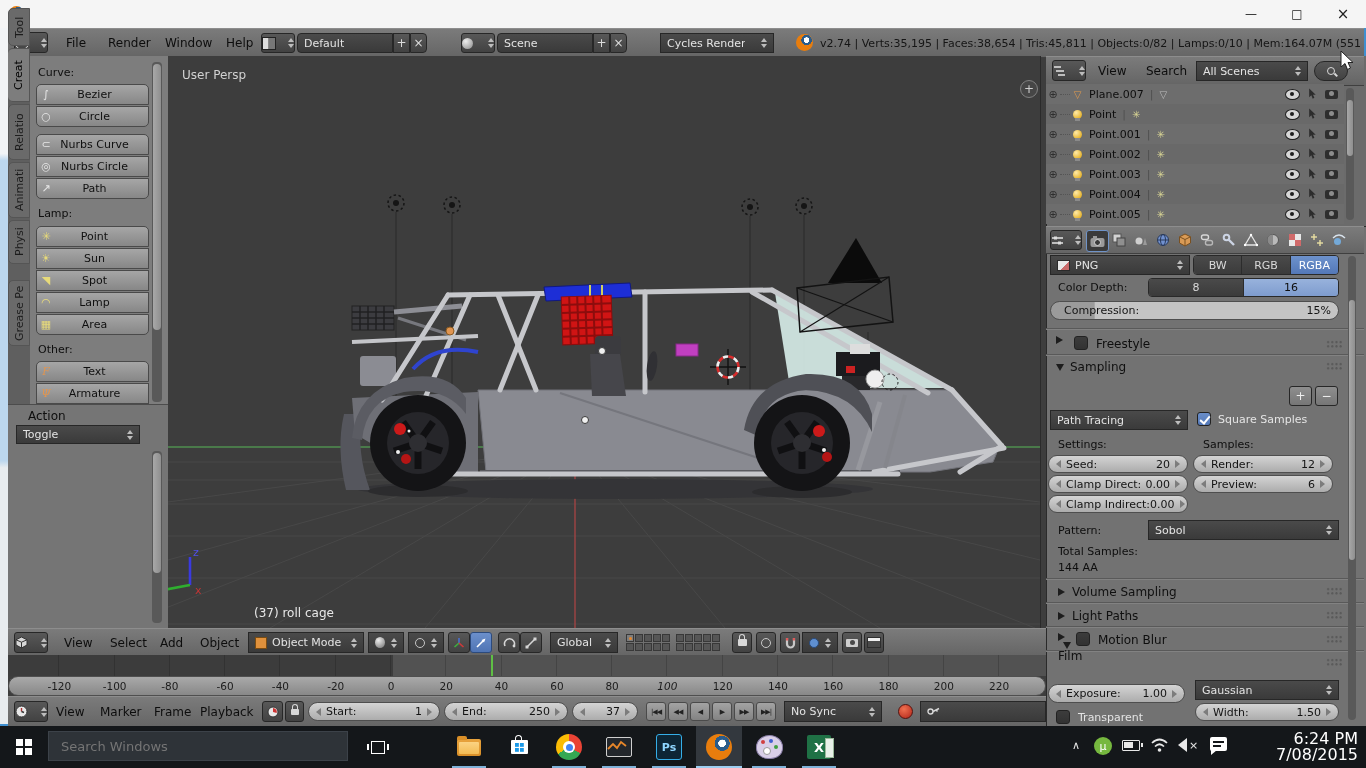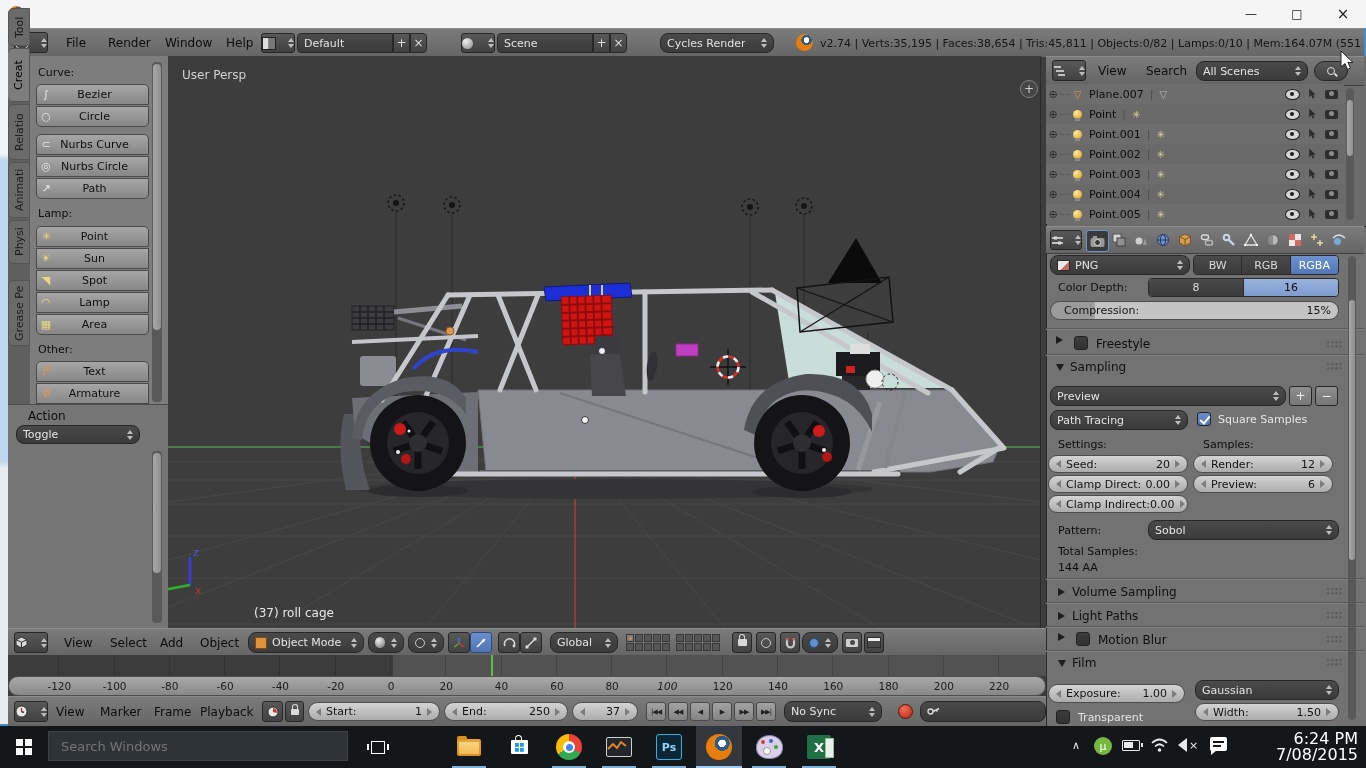--- a/index.html
+++ b/index.html
@@ -3,21 +3,21 @@
 <meta charset="utf-8">
 <style>
   html,body{margin:0;padding:0;background:#222;}
   #screen{position:relative;width:1366px;height:768px;overflow:hidden;background:#3d3d3d;
           font-family:"DejaVu Sans",sans-serif;font-size:11px;color:#111;-webkit-font-smoothing:antialiased;}
   .abs{position:absolute;}
   
   .hdr{background:linear-gradient(#7b7b7b,#656565);border-top:1px solid #8d8d8d;border-bottom:1px solid #3f3f3f;}
   .menu{position:absolute;color:#0d0d0d;font-size:12px;cursor:default;}
   .dd{position:absolute;display:flex;align-items:center;background:linear-gradient(#4a4a4a,#3a3a3a);
-      border:1px solid #272727;border-radius:8px;color:#e3e3e3;font-size:11px;padding:0 6px;box-sizing:border-box;}
+      border:1px solid #272727;border-radius:0;color:#e3e3e3;font-size:11px;padding:0 6px;box-sizing:border-box;}
   .dd .lbl{white-space:nowrap;overflow:hidden;text-overflow:ellipsis;}
   .updn{display:flex;flex-direction:column;gap:2px;margin-left:auto;padding-left:6px;}
   .updn .u{width:0;height:0;border-left:3px solid transparent;border-right:3px solid transparent;border-bottom:4px solid #bdbdbd;}
   .updn .d{width:0;height:0;border-left:3px solid transparent;border-right:3px solid transparent;border-top:4px solid #bdbdbd;}
   .pill{position:absolute;display:flex;align-items:center;background:linear-gradient(#d4d4d4,#acacac);
         border:1px solid #4e4e4e;border-radius:10px;color:#141414;font-size:11px;padding:0 7px;box-sizing:border-box;}
   .pill .pl{white-space:nowrap;}
   .pill .pv{margin-left:auto;white-space:nowrap;}
   .pa-l{width:0;height:0;border-top:4px solid transparent;border-bottom:4px solid transparent;border-right:5px solid #6b6b6b;margin-right:5px;opacity:.8;}
   .pa-r{width:0;height:0;border-top:4px solid transparent;border-bottom:4px solid transparent;border-left:5px solid #6b6b6b;margin-left:5px;opacity:.8;}
@@ -902,27 +902,20 @@
   </span>
   <span class="cb" style="left:1074px;top:336px;"></span>
   <span class="abs" style="left:1096px;top:337px;font-size:12px;color:#0e0e0e;">Freestyle</span>
   <span class="grip" style="left:1326px;top:340px;"></span>
   <div class="divline" style="left:1046px;top:354px;width:318px;"></div>
   <span class="phead" style="left:1056px;top:360px;">
     <i class="tri-d"></i>
     <span style="font-size:12px;">Sampling</span>
   </span>
   <span class="grip" style="left:1326px;top:362px;"></span>
-  <span class="dd" style="left:1050px;top:386px;width:236px;height:20px;">
-    <span class="lbl">Preview</span>
-    <span class="updn">
-        <i class="u"></i>
-        <i class="d"></i>
-      </span>
-  </span>
   <span class="sqbtn" style="left:1289px;top:386px;width:23px;height:20px;background:linear-gradient(#8e8e8e,#767676);color:#f0f0f0;">+</span>
   <span class="sqbtn" style="left:1315px;top:386px;width:23px;height:20px;background:linear-gradient(#8e8e8e,#767676);color:#f0f0f0;">−</span>
   <span class="dd" style="left:1050px;top:410px;width:138px;height:20px;">
     <span class="lbl">Path Tracing</span>
     <span class="updn">
         <i class="u"></i>
         <i class="d"></i>
       </span>
   </span>
   <span class="cb on" style="left:1197px;top:412px;"></span>
@@ -982,21 +975,21 @@
   </span>
   <span class="grip" style="left:1326px;top:611px;"></span>
   <div class="divline" style="left:1046px;top:626px;width:318px;"></div>
   <span class="phead" style="left:1058px;top:633px;">
     <i class="tri-r"></i>
   </span>
   <span class="cb" style="left:1076px;top:632px;"></span>
   <span class="abs" style="left:1098px;top:633px;font-size:12px;color:#0e0e0e;">Motion Blur</span>
   <span class="grip" style="left:1326px;top:635px;"></span>
   <div class="divline" style="left:1046px;top:650px;width:318px;"></div>
-  <span class="phead" style="left:1058px;top:656px;">
+  <span class="phead" style="left:1058px;top:642px;flex-direction:column;">
     <i class="tri-d"></i>
     <span style="font-size:12px;">Film</span>
   </span>
   <span class="grip" style="left:1326px;top:658px;"></span>
   <span class="pill" style="left:1048px;top:684px;width:137px;height:19px;">
     <i class="pa-l"></i>
       <span class="pl">Exposure:</span>
       <span class="pv">1.00</span>
       <i class="pa-r"></i>
   </span>

